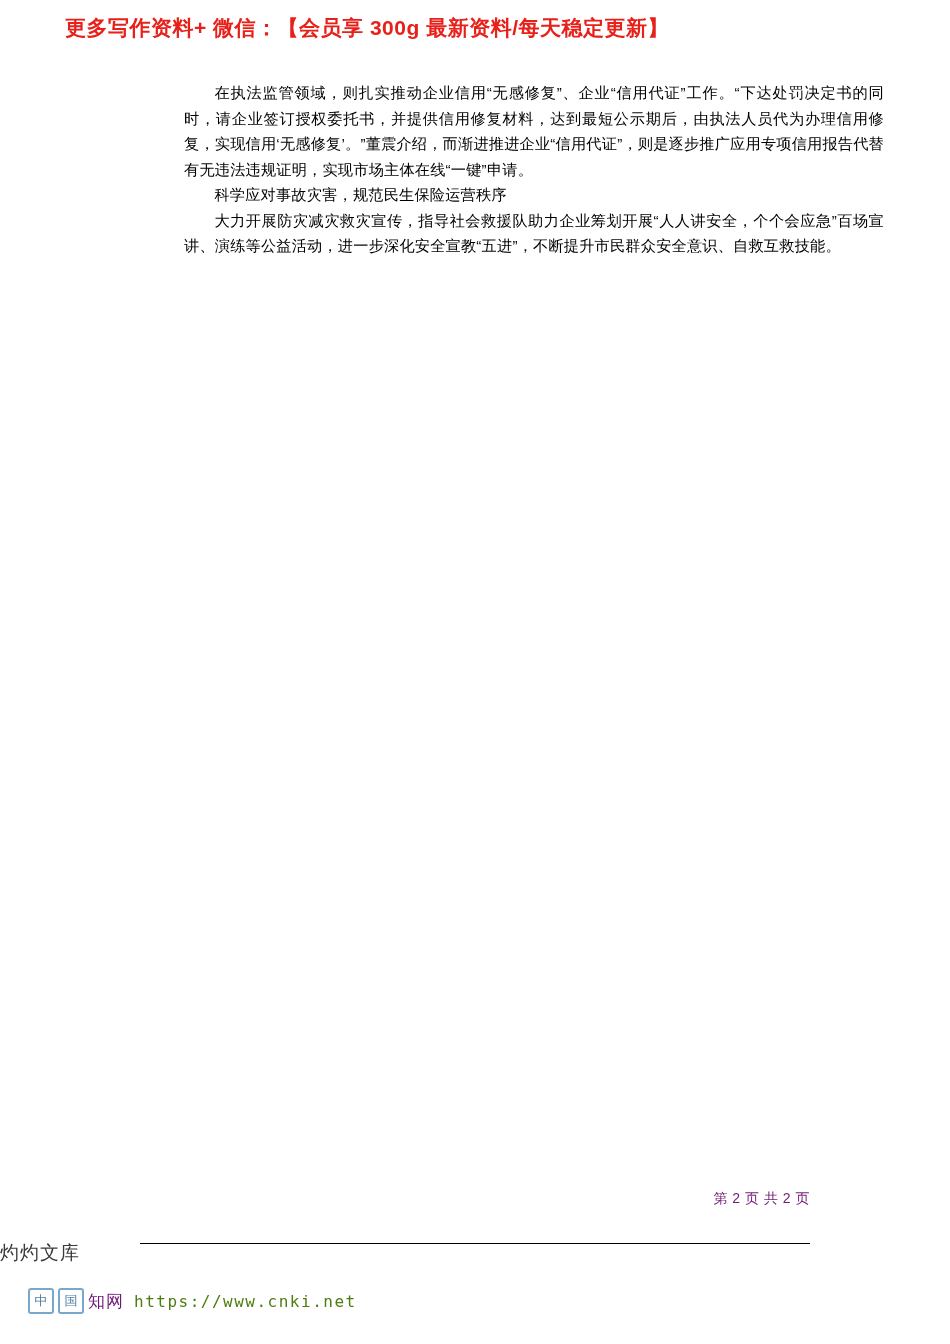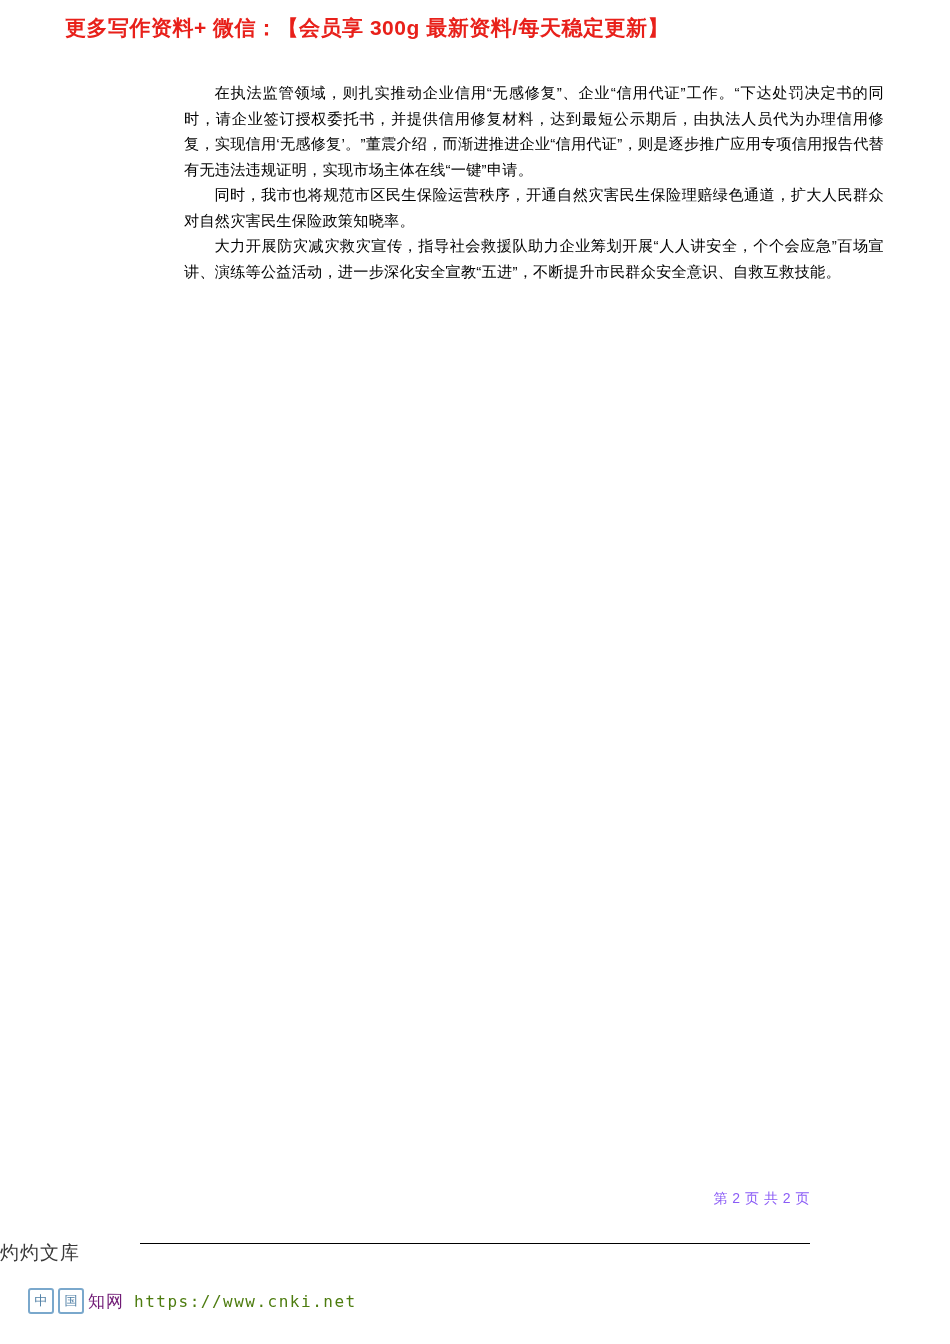--- a/index.html
+++ b/index.html
@@ -52,21 +52,21 @@
   }
 
   
   .page-number {
     position: absolute;
     top: 1190px;
     left: 0;
     width: 810px;
     text-align: right;
     font-size: 14px;
-    color: #8b5cf6;
+    color: #701a75;
     letter-spacing: 0.5px;
   }
   .footer-rule {
     position: absolute;
     top: 1243px;
     left: 140px;
     width: 670px;
     height: 1px;
     background: #000;
   }
@@ -119,21 +119,21 @@
     font-family: "DejaVu Sans Mono", monospace;
   }
 </style>
 </head>
 <body>
 
 <div class="promo-banner">更多写作资料+ 微信：【会员享 300g 最新资料/每天稳定更新】</div>
 
 <div class="doc-page">
   <p class="doc-paragraph indent">在执法监管领域，则扎实推动企业信用“无感修复”、企业“信用代证”工作。“下达处罚决定书的同时，请企业签订授权委托书，并提供信用修复材料，达到最短公示期后，由执法人员代为办理信用修复，实现信用‘无感修复’。”董震介绍，而渐进推进企业“信用代证”，则是逐步推广应用专项信用报告代替有无违法违规证明，实现市场主体在线“一键”申请。</p>
-  <p class="doc-paragraph indent">同时，我市也将规范市区民生保险运营秩序，开通自然灾害民生保险理赔绿色通道，扩大人民群众对自然灾害民生保险政策知晓率。</p>
+  <p class="doc-paragraph indent">科学应对事故灾害，规范民生保险运营秩序</p>
   <p class="doc-paragraph indent">大力开展防灾减灾救灾宣传，指导社会救援队助力企业筹划开展“人人讲安全，个个会应急”百场宣讲、演练等公益活动，进一步深化安全宣教“五进”，不断提升市民群众安全意识、自救互救技能。</p>
 </div>
 
 <div class="page-number">第 2 页 共 2 页</div>
 
 <div class="footer-rule"></div>
 
 <div class="watermark-library">灼灼文库</div>
 
 <div class="cnki-mark">

